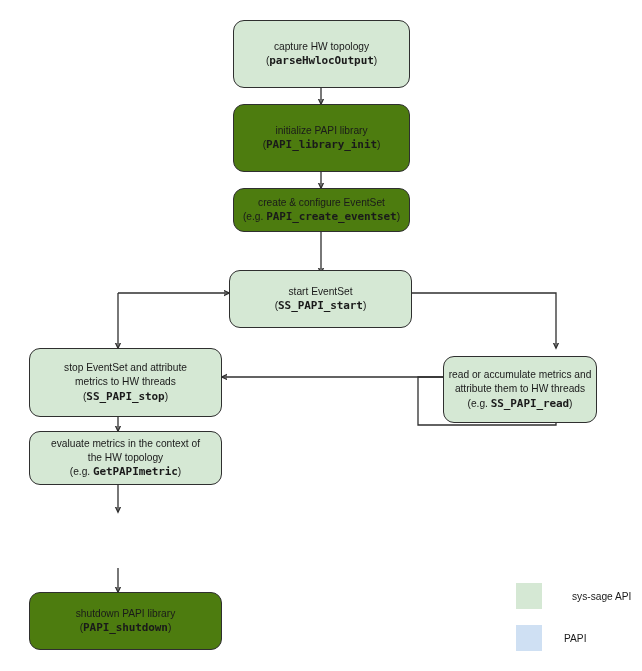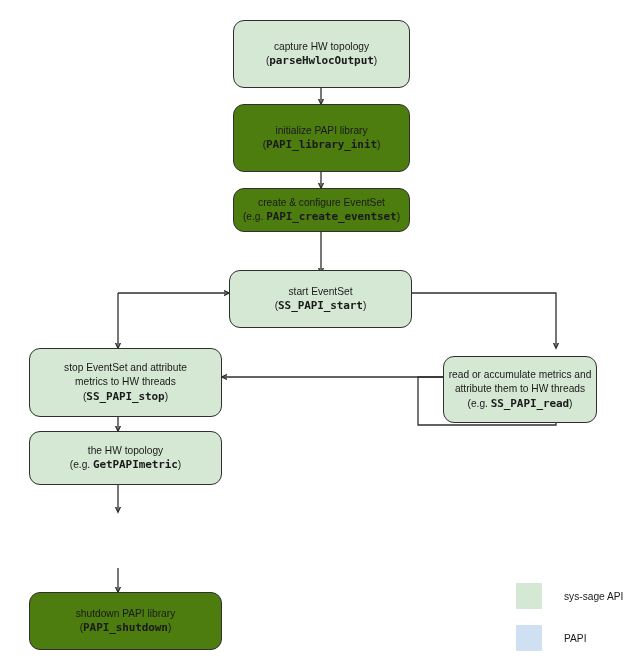--- a/index.html
+++ b/index.html
@@ -142,32 +142,33 @@
     <span class="line2"><span>(e.g. </span><span class="mono">SS_PAPI_read</span><span>)</span></span>
   </div>
 
   <div class="node green" style="left:29px; top:348px; width:193px; height:69px;text-align:right;">
     <span class="line1">stop EventSet and attribute</span>
     <span class="line1">metrics to HW threads</span>
     <span class="line2"><span>(</span><span class="mono">SS_PAPI_stop</span><span>)</span></span>
   </div>
 
   <div class="node green" style="left:29px; top:431px; width:193px; height:54px;">
+    <span class="line1">evaluate metrics in the context of</span>
     <span class="line1">the HW topology</span>
     <span class="line2"><span>(e.g. </span><span class="mono">GetPAPImetric</span><span>)</span></span>
   </div>
 
 
   <div class="node blue" style="left:29px; top:592px; width:193px; height:58px;">
     <span class="line1">shutdown PAPI library</span>
     <span class="line2"><span>(</span><span class="mono">PAPI_shutdown</span><span>)</span></span>
   </div>
 
   <div class="legend" style="left:0; top:0;">
-    <div class="legend-row" style="left:516px; top:583px;">
+    <div class="legend-row" style="left:516px; top:583px;gap:8px;">
       <span class="legend-swatch green"></span>
       <span class="legend-label">sys-sage API</span>
     </div>
     <div class="legend-row" style="left:516px; top:625px;">
       <span class="legend-swatch blue"></span>
       <span class="legend-label">PAPI</span>
     </div>
   </div>
 
 </div>

